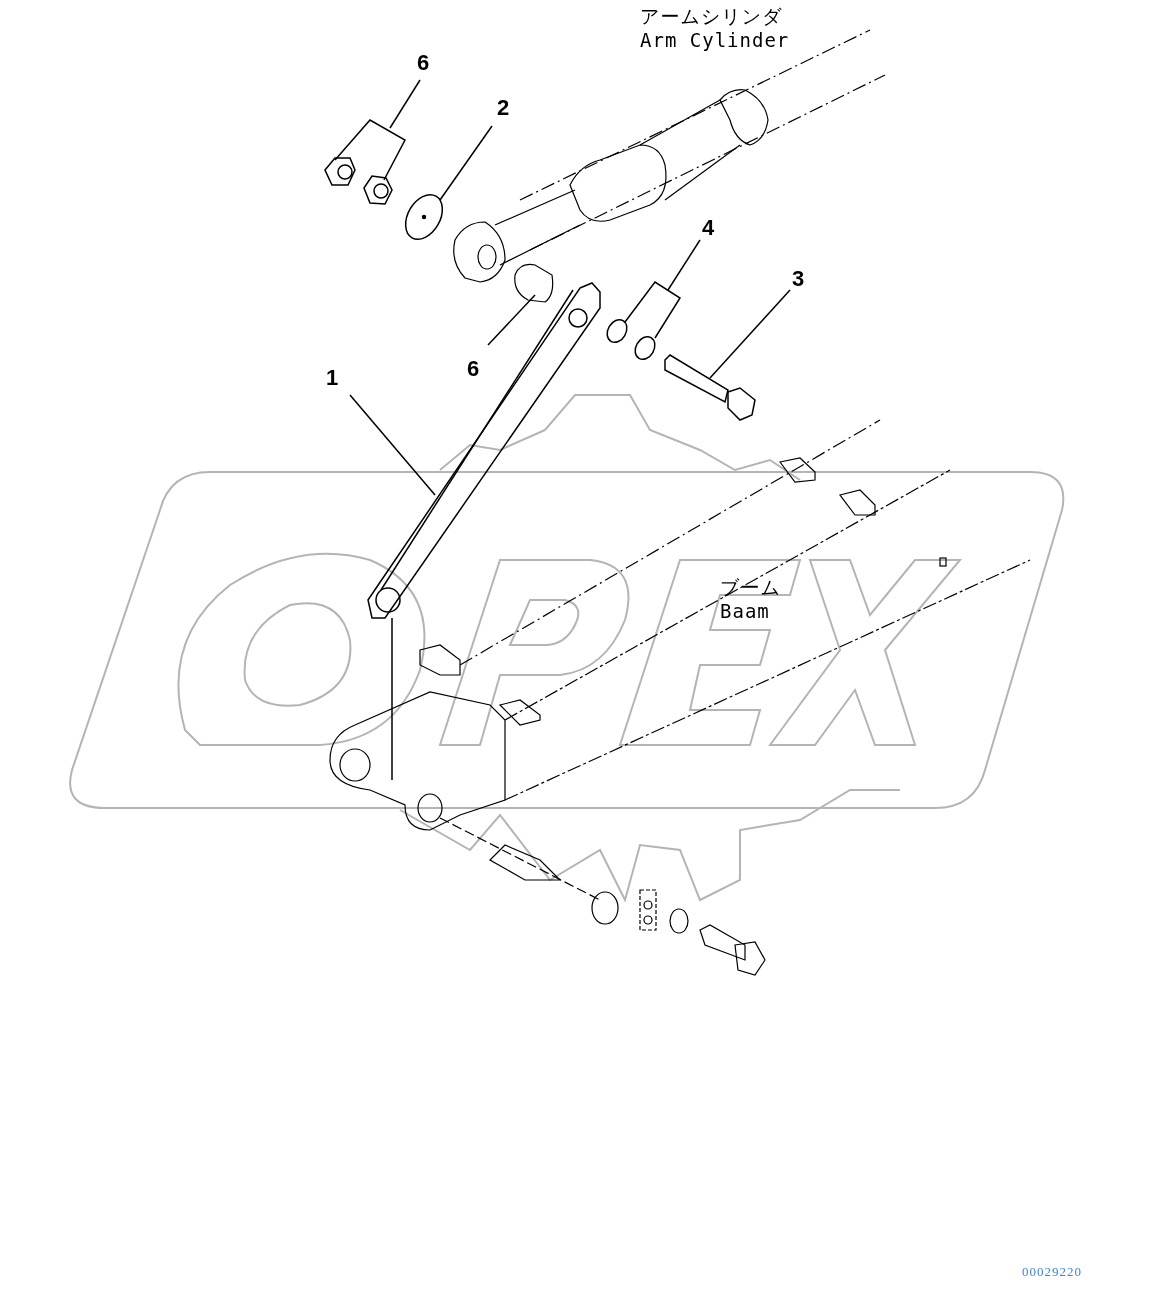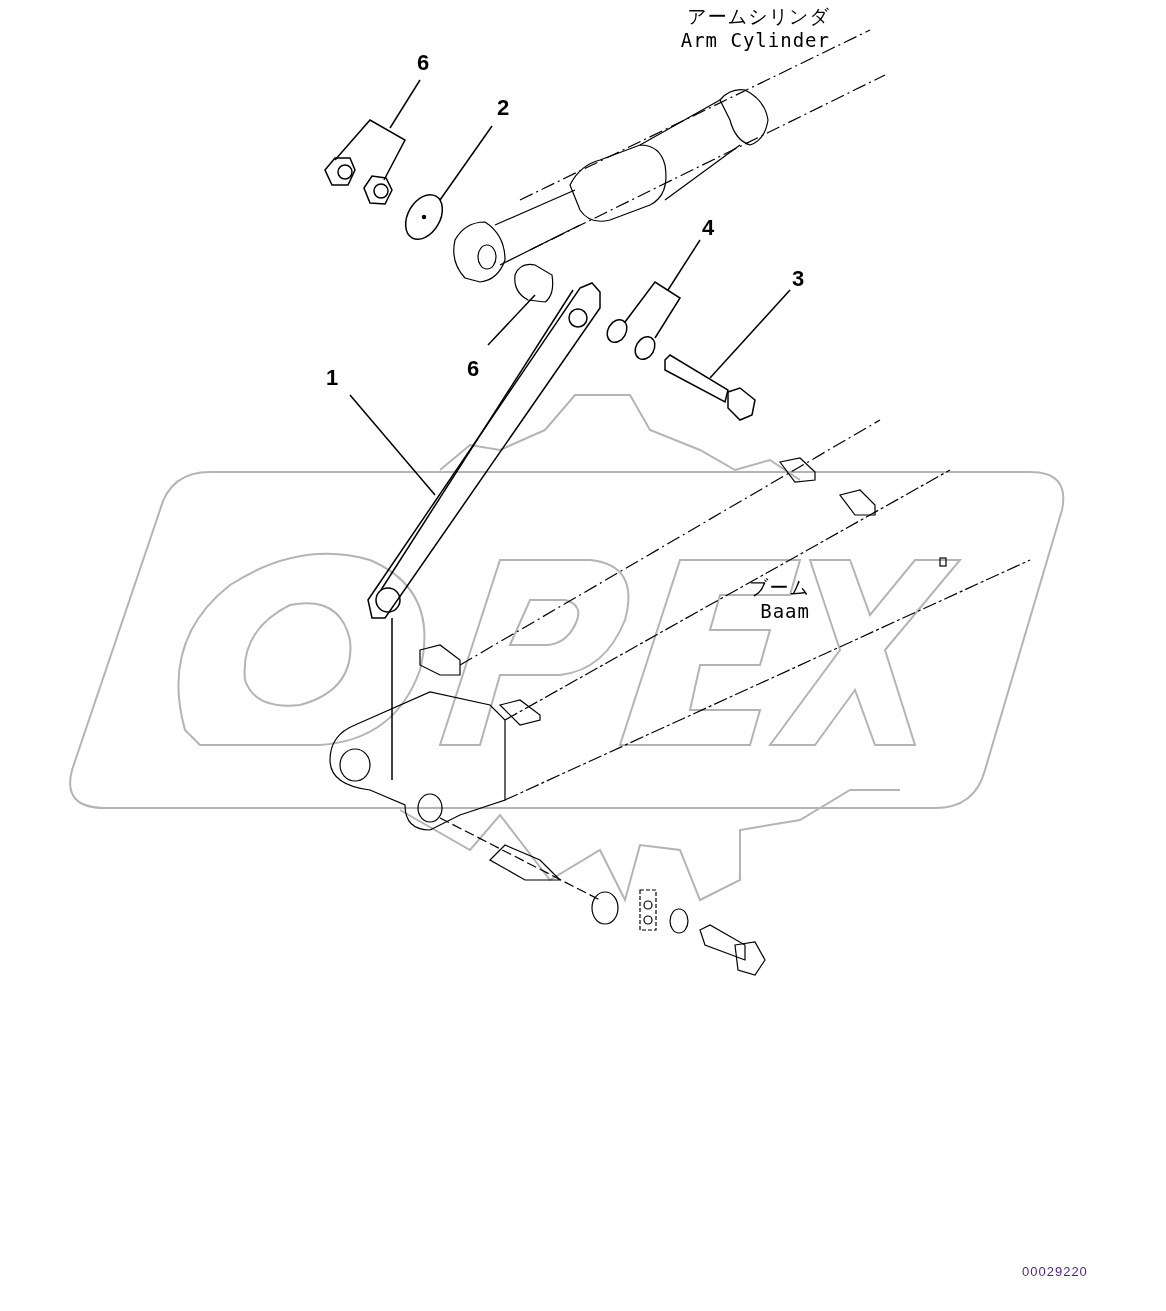--- a/index.html
+++ b/index.html
@@ -1,20 +1,20 @@
 <!DOCTYPE html>
 <html><head>
 <meta charset="utf-8">
 <style>
   html,body{margin:0;padding:0;background:#ffffff;}
   #canvas{position:relative;width:1166px;height:1311px;background:#fff;overflow:hidden;}
   svg{position:absolute;left:0;top:0;}
   .lbl{position:absolute;font-family:"Liberation Sans",sans-serif;font-weight:bold;font-size:22px;color:#000;}
-  .cap{position:absolute;font-family:"DejaVu Sans Mono","Liberation Mono",monospace;font-size:19px;color:#000;letter-spacing:1px;text-align:right;line-height:24px;}
-  .code{position:absolute;font-family:Liberation Sans, sans-serif;font-size:13px;color:#4c1d95;letter-spacing:1px;}
+  .cap{position:absolute;font-family:"DejaVu Sans Mono","Liberation Mono",monospace;font-size:19px;color:#000;letter-spacing:1px;text-align:left;line-height:24px;}
+  .code{position:absolute;font-family:Liberation Serif, serif;font-size:13px;color:#3b82f6;letter-spacing:1px;}
 </style>
 </head>
 <body>
 
 <div id="canvas">
   <svg width="1166" height="1311" viewBox="0 0 1166 1311">
 
     <g fill="none" stroke="#b4b4b4" stroke-width="2">
       <path d="M210 472 L1030 472 Q1070 472 1062 510 L985 770 Q975 808 935 808 L105 808 Q62 808 72 770 L160 510 Q170 472 210 472 Z"></path>
       <path d="M545 430 L575 395 L630 395 L650 430 L700 450 L735 470 L770 460 L800 480 M545 430 L500 450 L470 445 L440 470"></path>

